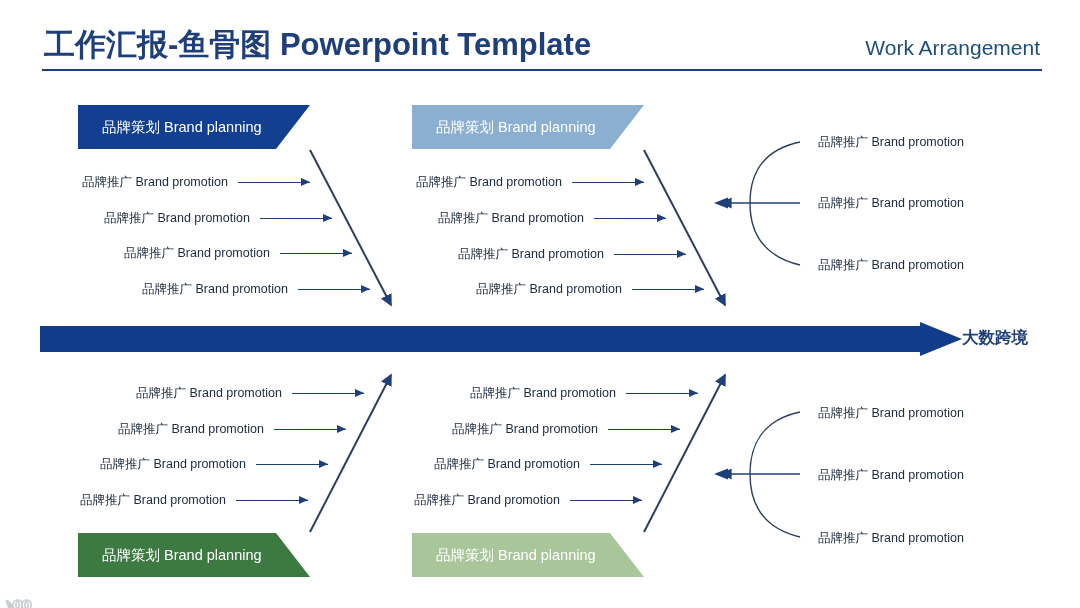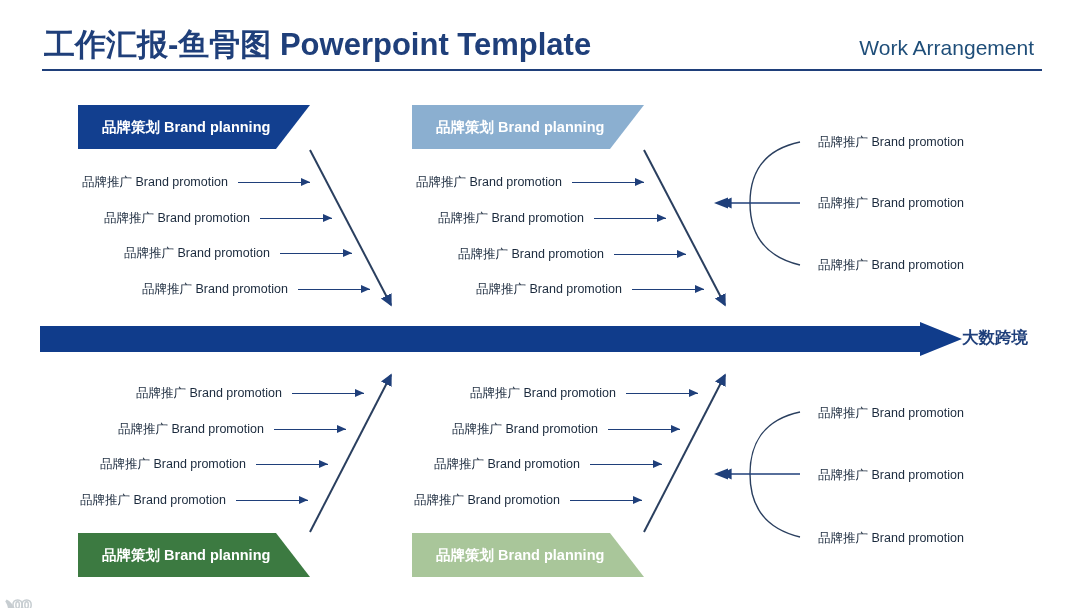--- a/index.html
+++ b/index.html
@@ -24,21 +24,21 @@
     left: 44px;
     top: 24px;
     font-size: 31px;
     font-weight: bold;
     color: #1f3f7a;
     letter-spacing: 0px;
     white-space: nowrap;
   }
   #header-subtitle {
     position: absolute;
-    right: 46px;
+    right: 40px;
     top: 36px;
     font-size: 21px;
     color: #1f4e79;
     white-space: nowrap;
   }
   #header-rule {
     position: absolute;
     left: 42px;
     right: 38px;
     top: 69px;
@@ -48,21 +48,21 @@
 
   
   .banner {
     position: absolute;
     display: flex;
     align-items: center;
     box-sizing: border-box;
   }
   .banner .banner-label {
     font-size: 14.5px;
-    font-weight: bold;
+    font-weight: normal;
     color: #ffffff;
     white-space: nowrap;
     position: relative;
     z-index: 2;
     padding-left: 24px;
   }
   .banner-shape {
     position: absolute;
     inset: 0;
     z-index: 1;

